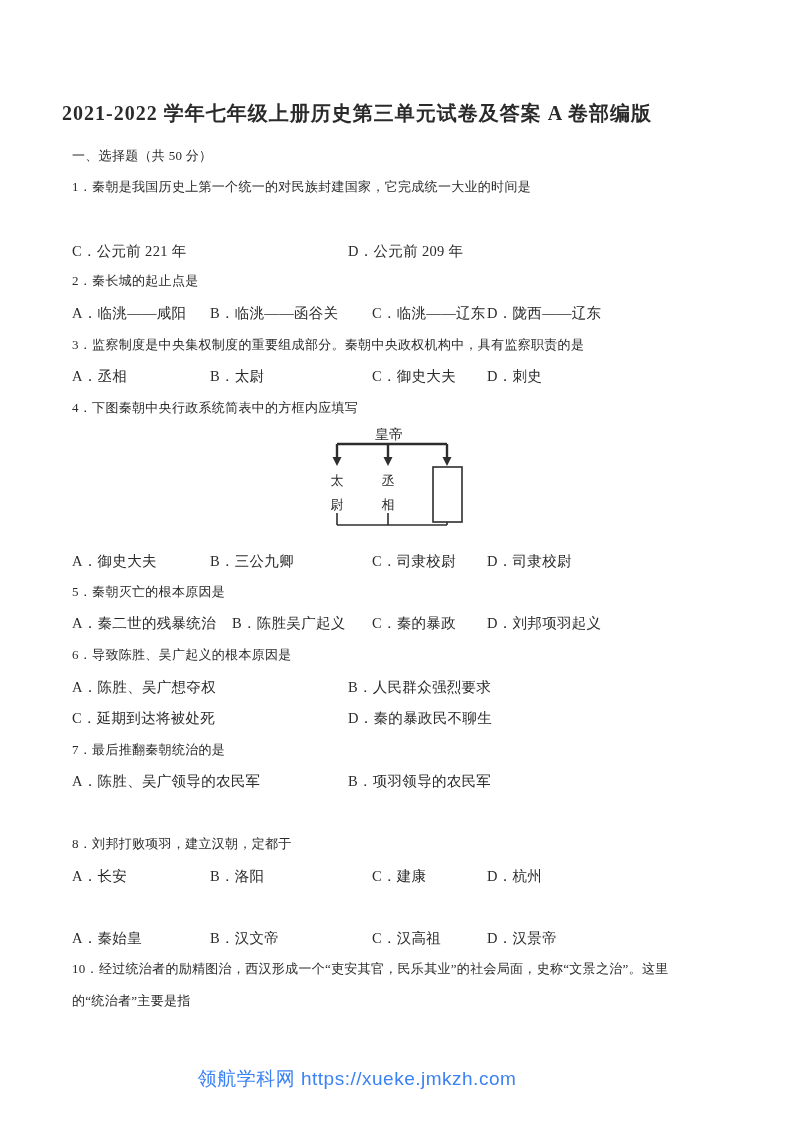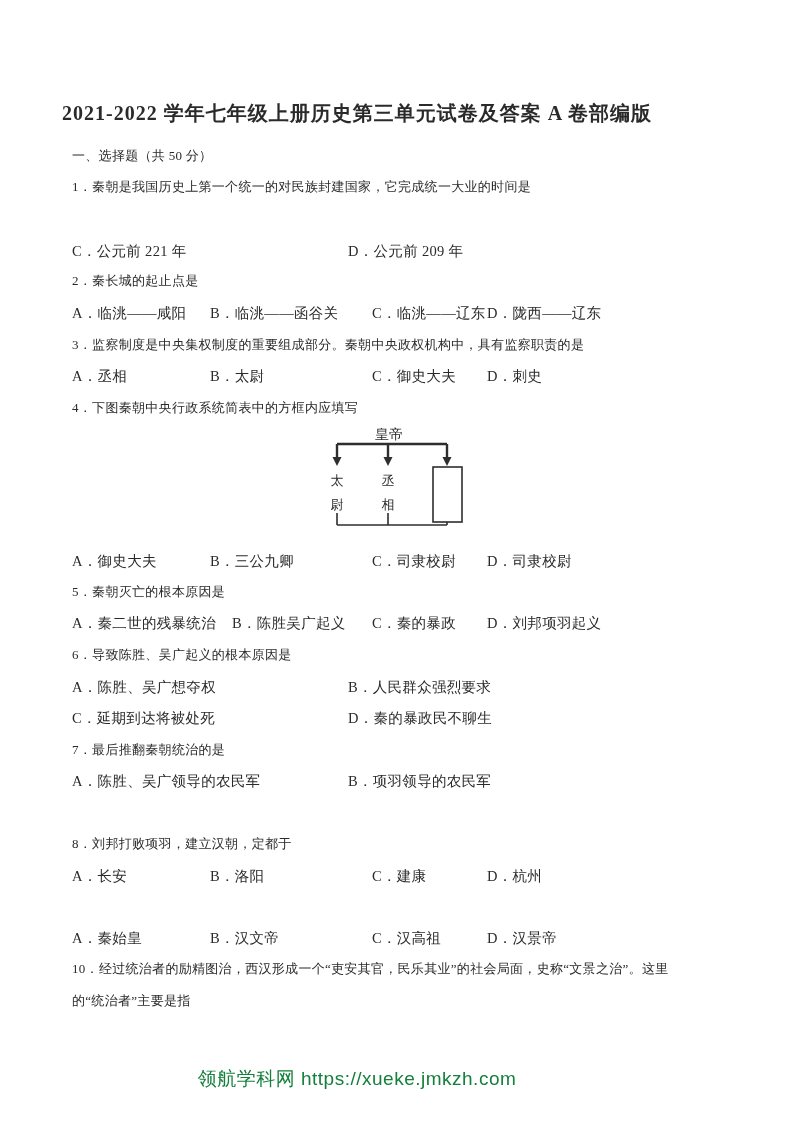--- a/index.html
+++ b/index.html
@@ -28,21 +28,21 @@
   }
   .optrow span { position:absolute; top:0; white-space:nowrap; }
   .c0 { left:0; } .c1 { left:138px; } .c2 { left:288px;margin-left:12px; } .c3 { left:415px; }
   .h0 { left:0; } .h1 { left:276px; }
   .q5b { left:160px; }
   .diagram { position:absolute; left:330px; top:424px; }
   .footer {
     position:absolute; top:1066px; left:0; width:100%;
     text-align:center;
     font-family:"Liberation Sans","DejaVu Sans",sans-serif;
-    font-size:19px; color:#15803d; letter-spacing:0.5px;
+    font-size:19px; color:#3b82f6; letter-spacing:0.5px;
     white-space:nowrap;
   }
 </style>
 </head>
 <body>
 
 <div class="page">
 
   <div class="title">2021-2022 学年七年级上册历史第三单元试卷及答案 A 卷部编版</div>
 

